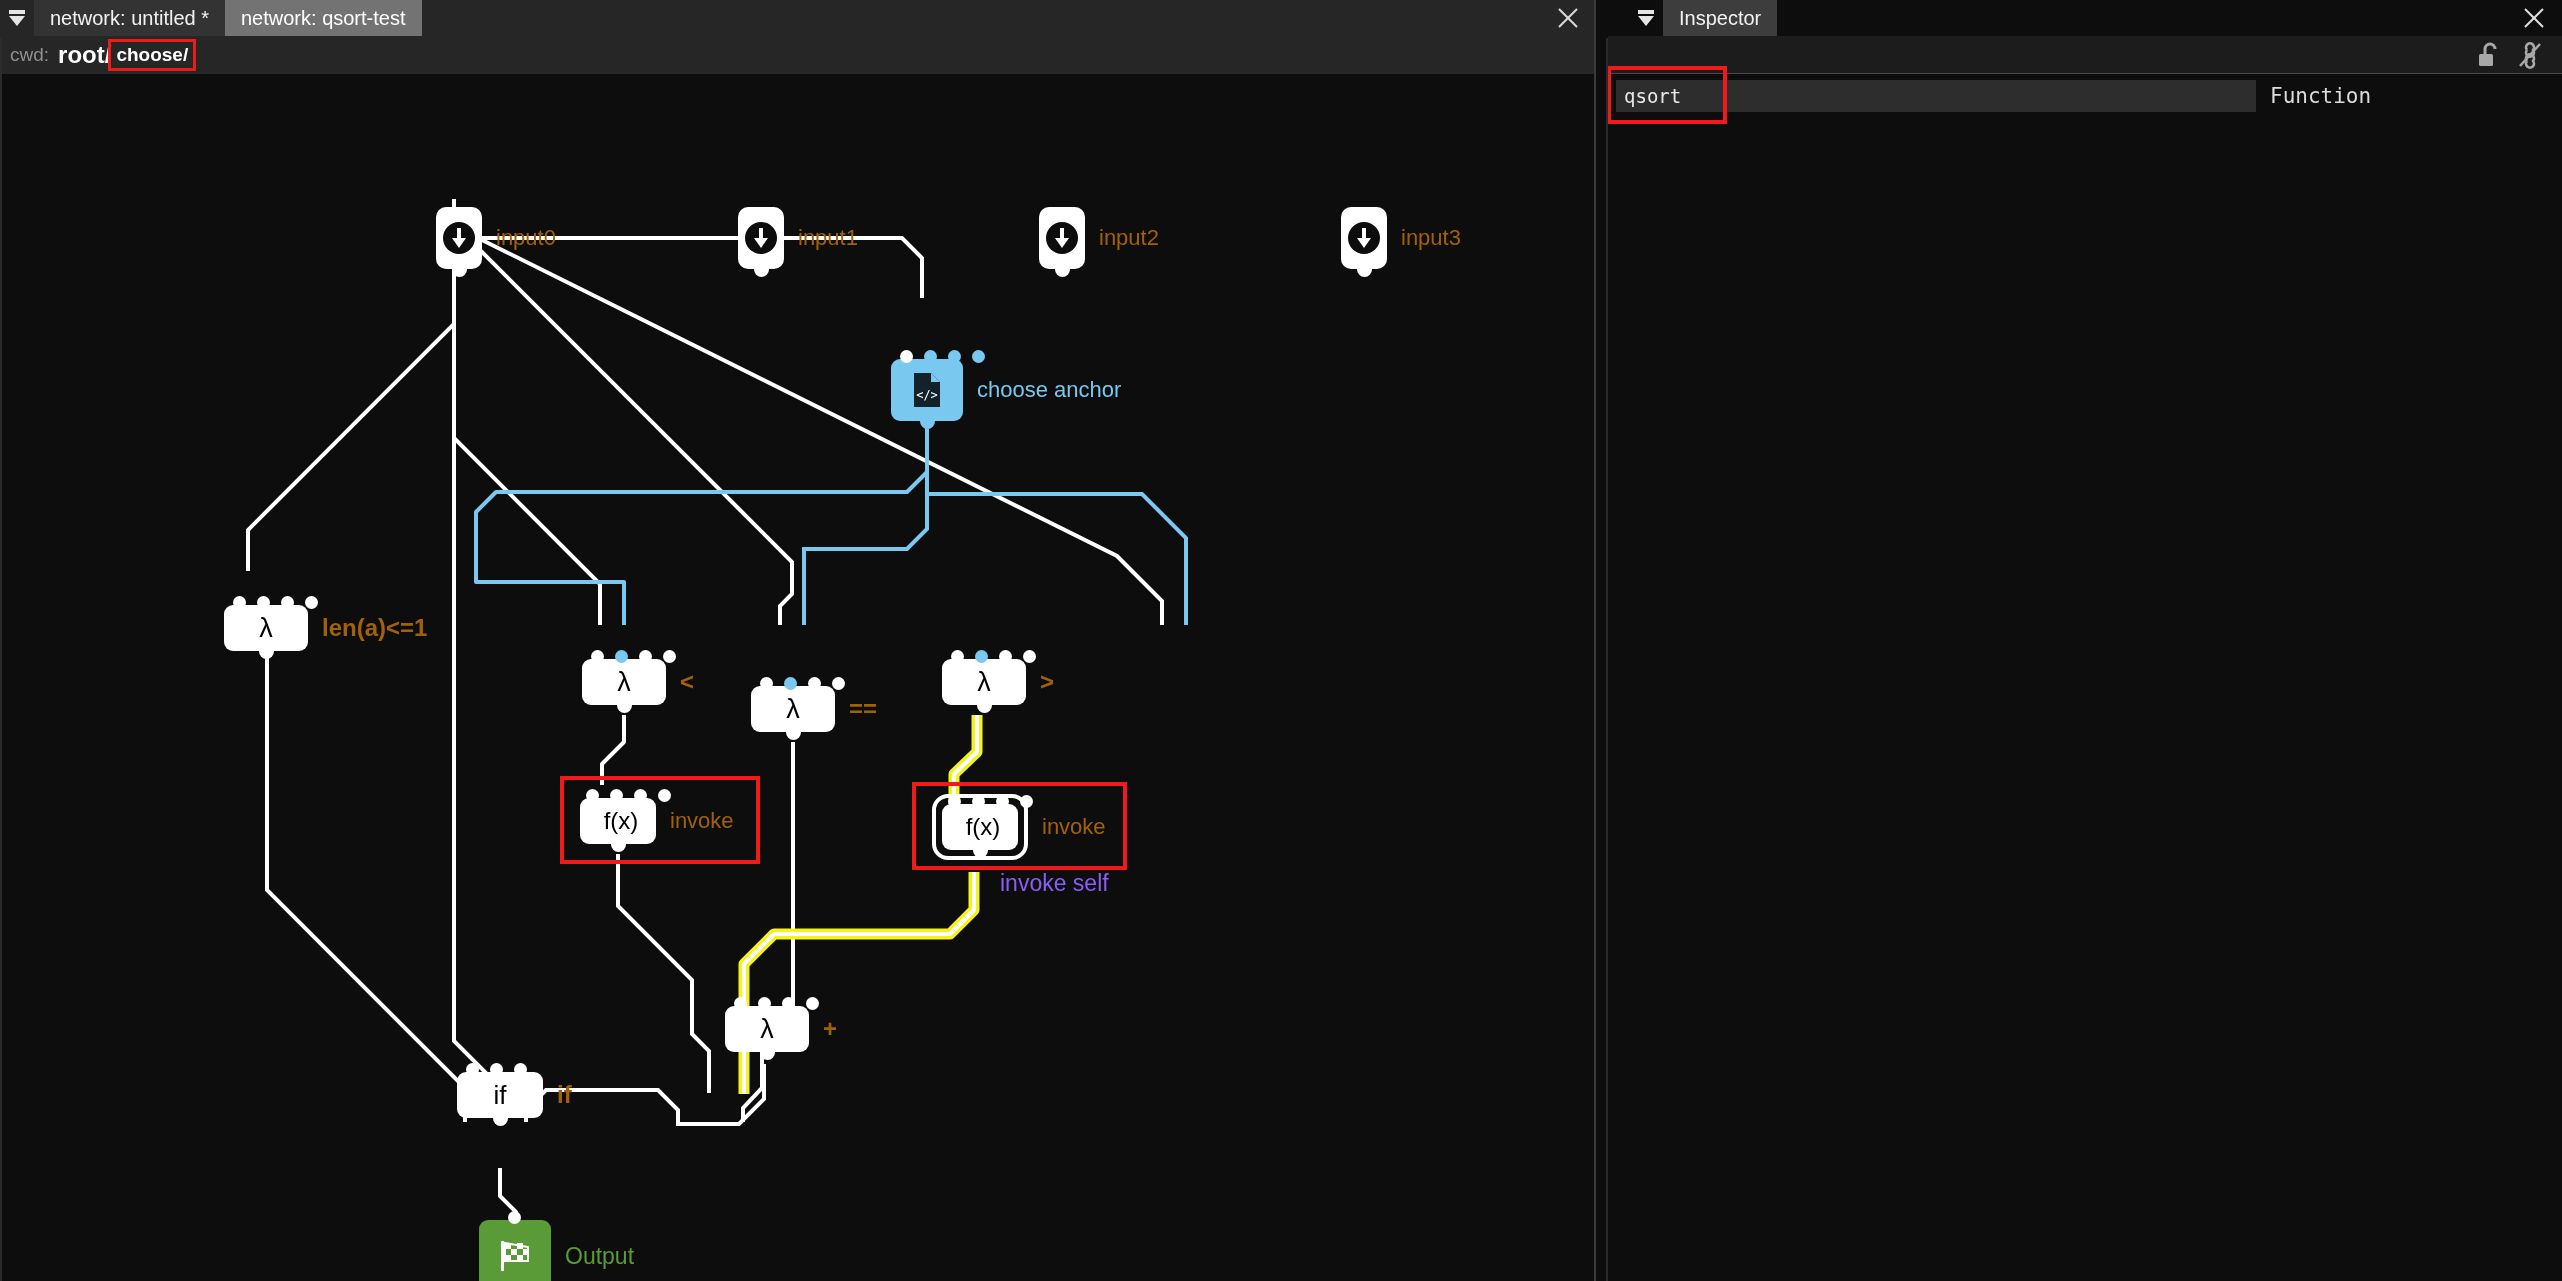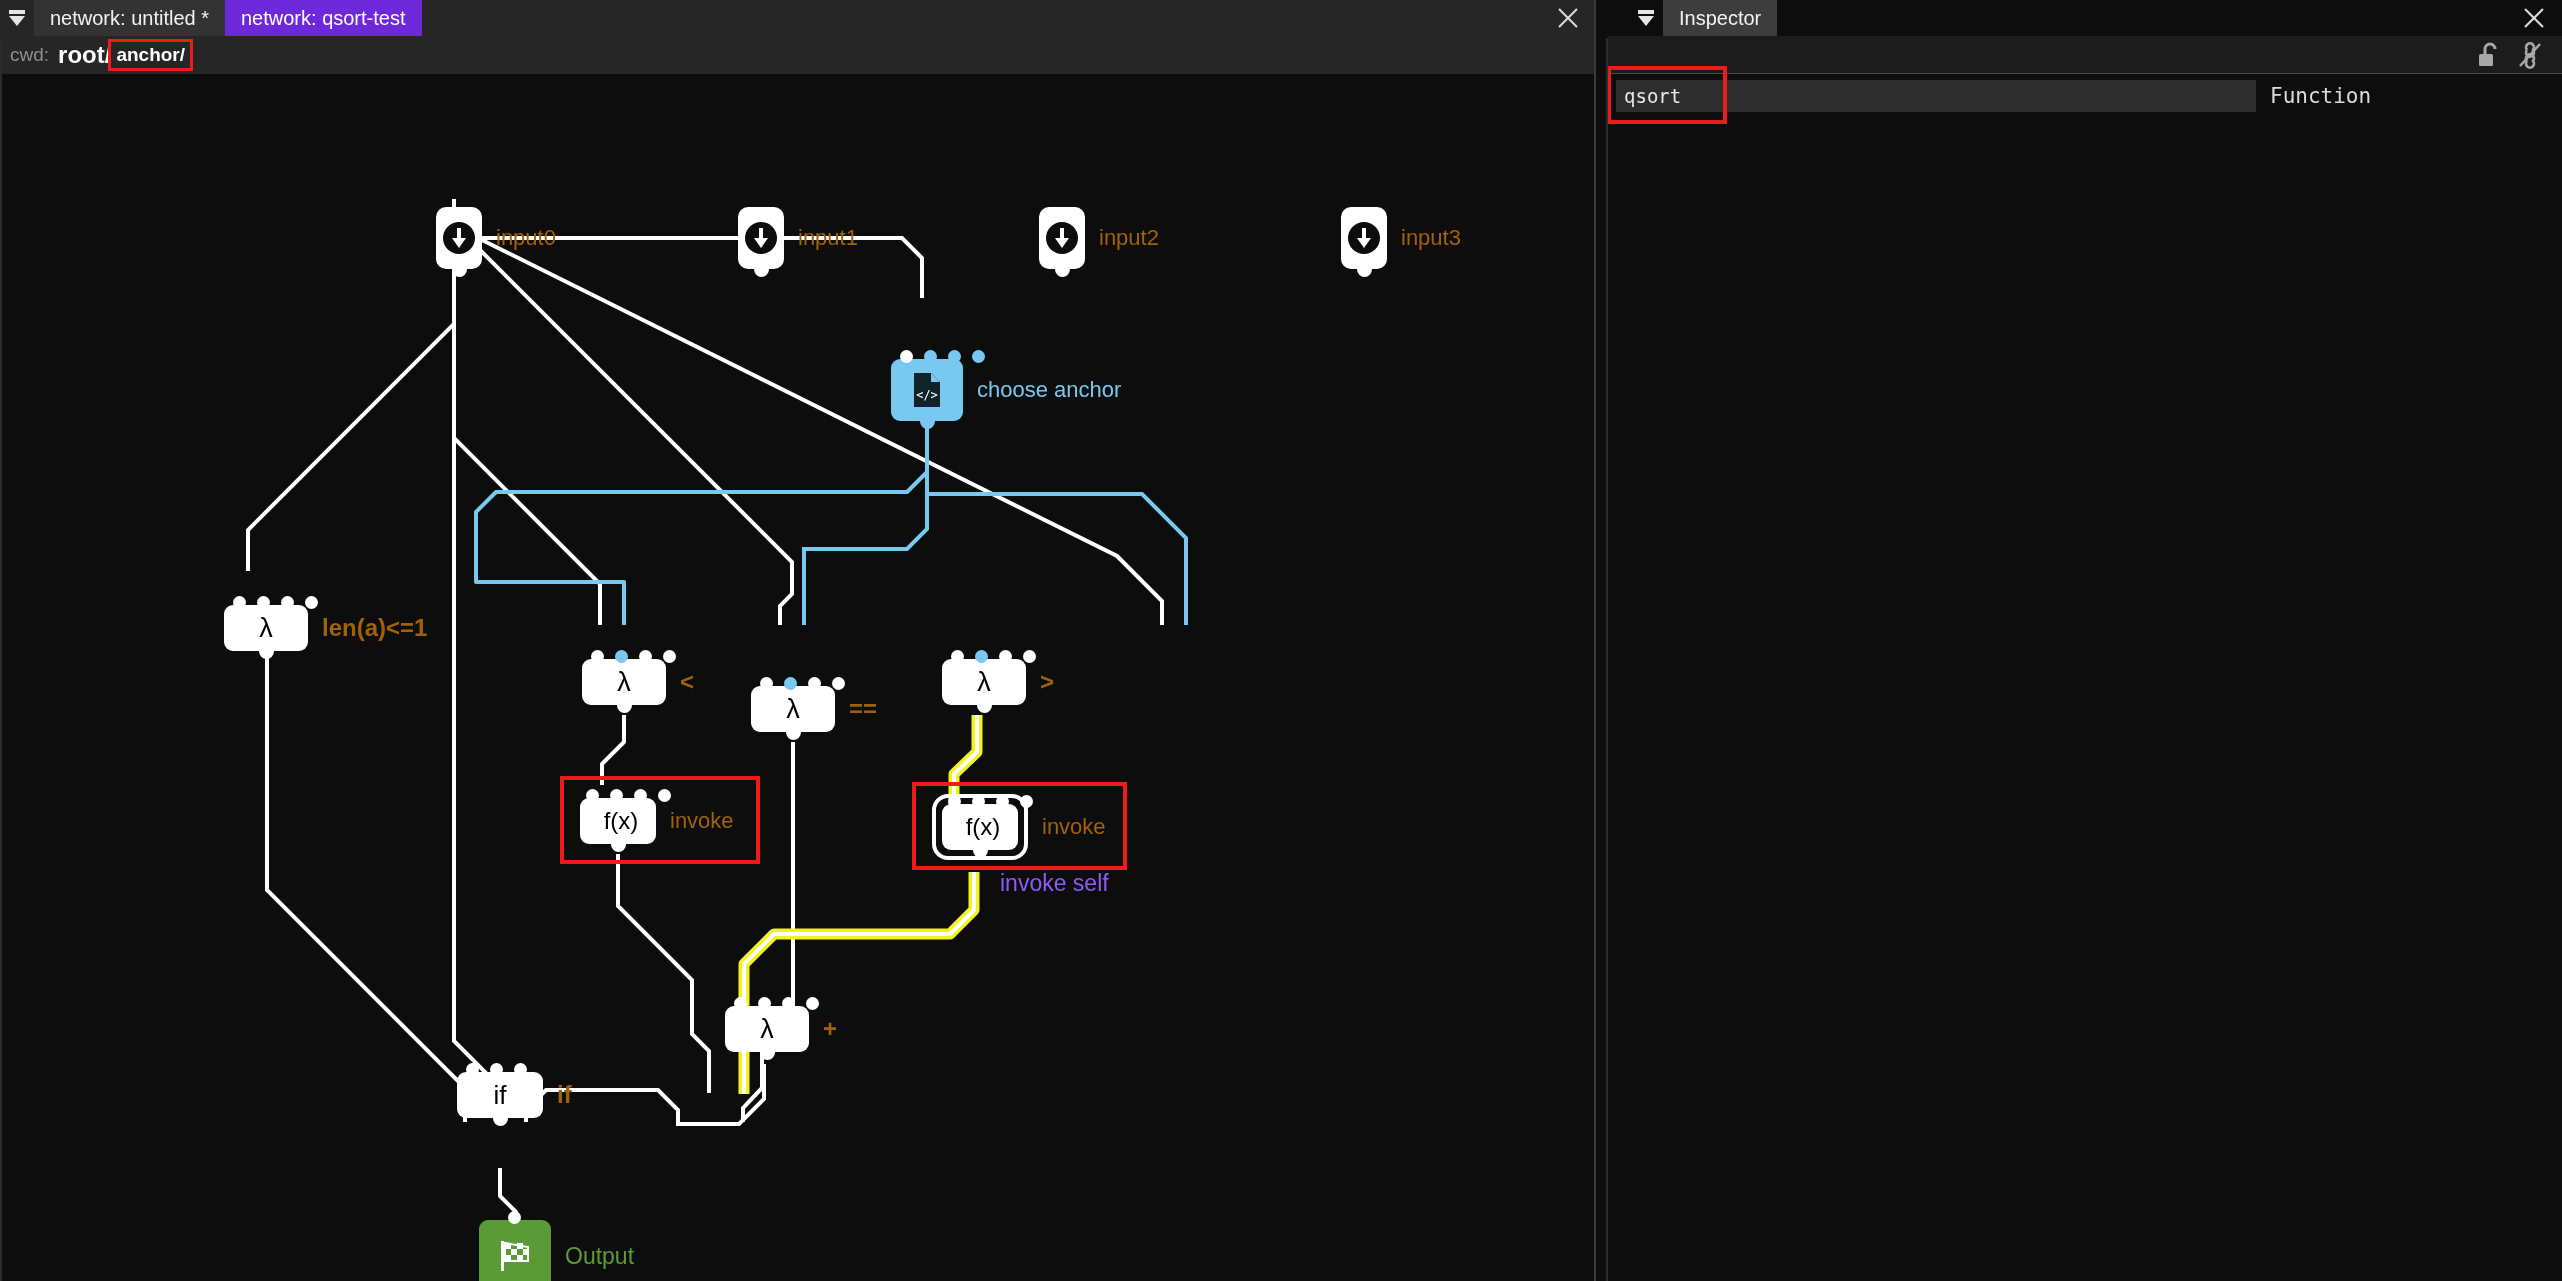--- a/index.html
+++ b/index.html
@@ -17,21 +17,21 @@
   #right-panel .vline{position:absolute;left:10px;top:38px;bottom:0;width:2px;background:#2b2b2b;}
 
   
   .tabbar{position:absolute;left:0;right:0;top:0;height:36px;background:#262626;
           display:flex;align-items:stretch;}
   .caret{width:34px;display:flex;align-items:center;justify-content:center;flex:0 0 34px;}
   .caret svg{display:block;}
   .tab{display:flex;align-items:center;padding:0 16px;font-size:20px;color:#f2f2f2;
        white-space:nowrap;line-height:1;}
   .tab.active{background:#333333;}
-  .tab.inactive{background:#6d28d9;color:#ffffff;}
+  .tab.inactive{background:#737373;color:#ffffff;}
   .tabbar-spacer{flex:1 1 auto;}
   .closebtn{flex:0 0 56px;display:flex;align-items:center;justify-content:center;}
   .closebtn svg{display:block;}
 
   
   .cwdbar{position:absolute;left:0;right:0;top:36px;height:38px;background:#262626;
           display:flex;align-items:center;padding-left:10px;box-sizing:border-box;}
   .cwd-label{font-size:19px;color:#8f8f8f;margin-right:9px;}
   .cwd-root{font-size:24px;color:#ffffff;font-weight:bold;}
   .cwd-seg{font-size:19px;color:#ffffff;font-weight:bold;position:relative;padding:2px 5px;}
@@ -107,21 +107,21 @@
         <svg width="30" height="30" viewBox="0 0 30 30">
           <line x1="6" y1="6" x2="24" y2="24" stroke="#dcdcdc" stroke-width="2"></line>
           <line x1="24" y1="6" x2="6" y2="24" stroke="#dcdcdc" stroke-width="2"></line>
         </svg>
       </div>
     </div>
 
     <div class="cwdbar">
       <span class="cwd-label">cwd:</span>
       <span class="cwd-root">root/</span>
-      <span class="cwd-seg hl-box">anchor/</span>
+      <span class="cwd-seg hl-box">choose/</span>
     </div>
 
     <div class="vline"></div>
 
     <div id="canvas">
 
       <svg id="wires" viewBox="0 0 1594 1210">
         <g fill="none" stroke-linecap="butt" stroke-linejoin="miter">
 
           <path d="M452,125 L452,967 L494,1009 L494,1048" stroke="#ffffff" stroke-width="4"></path>

